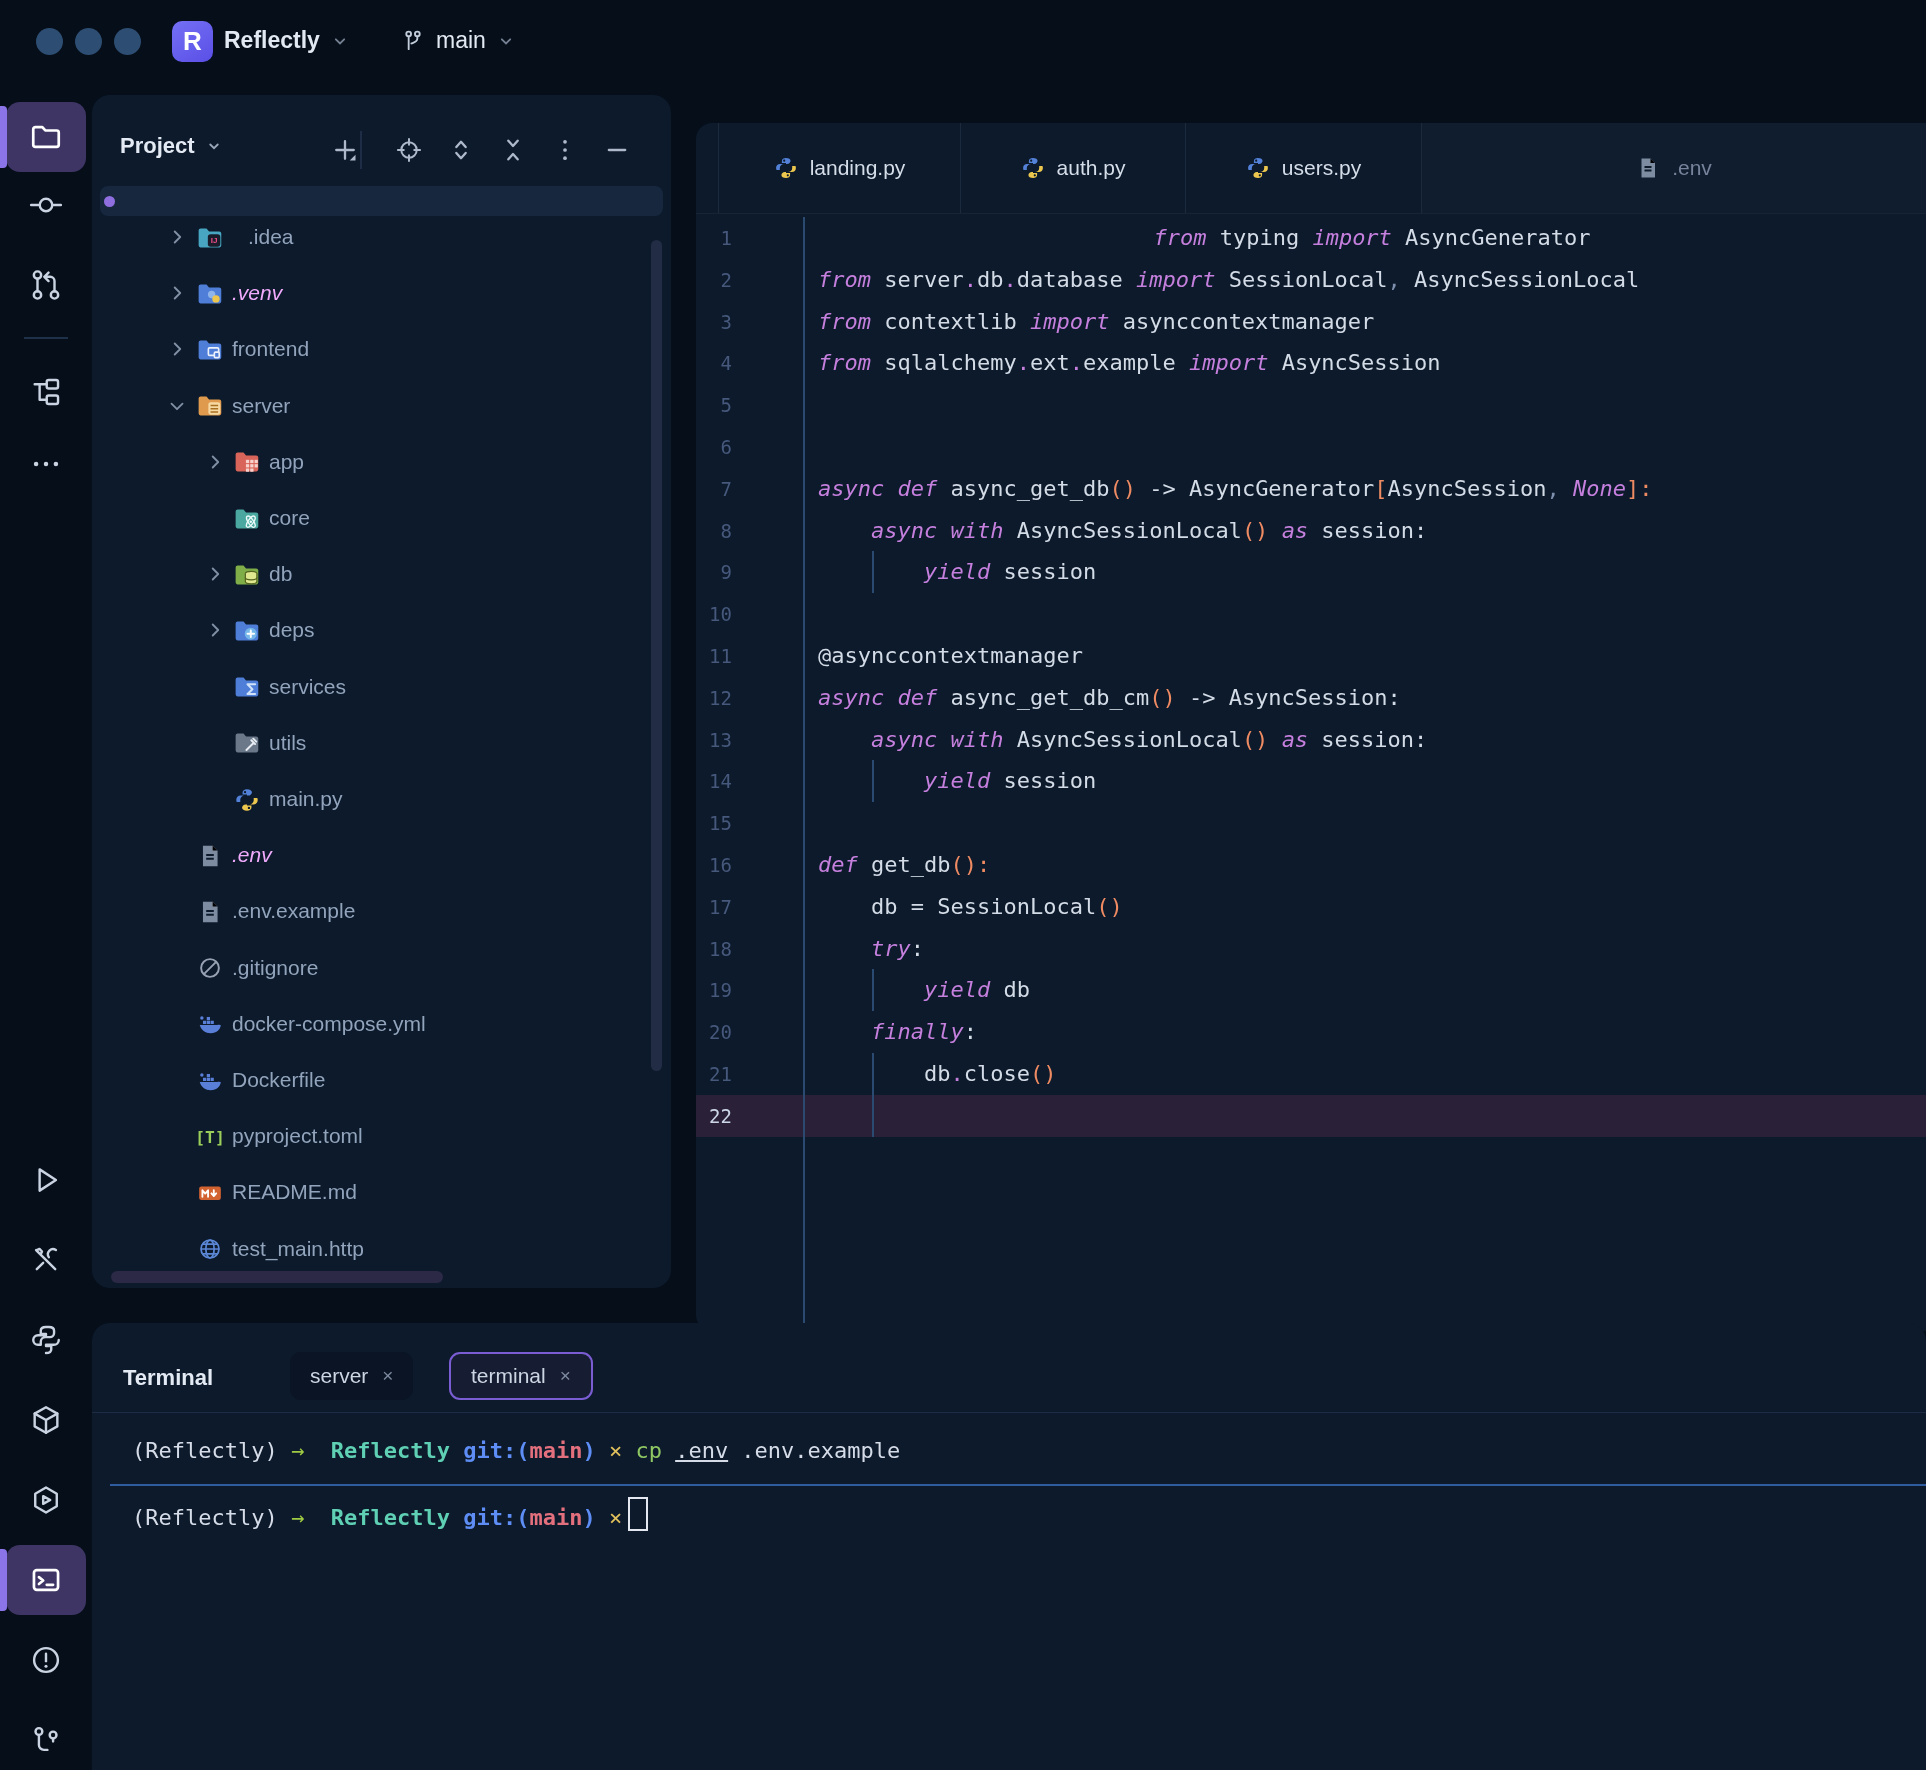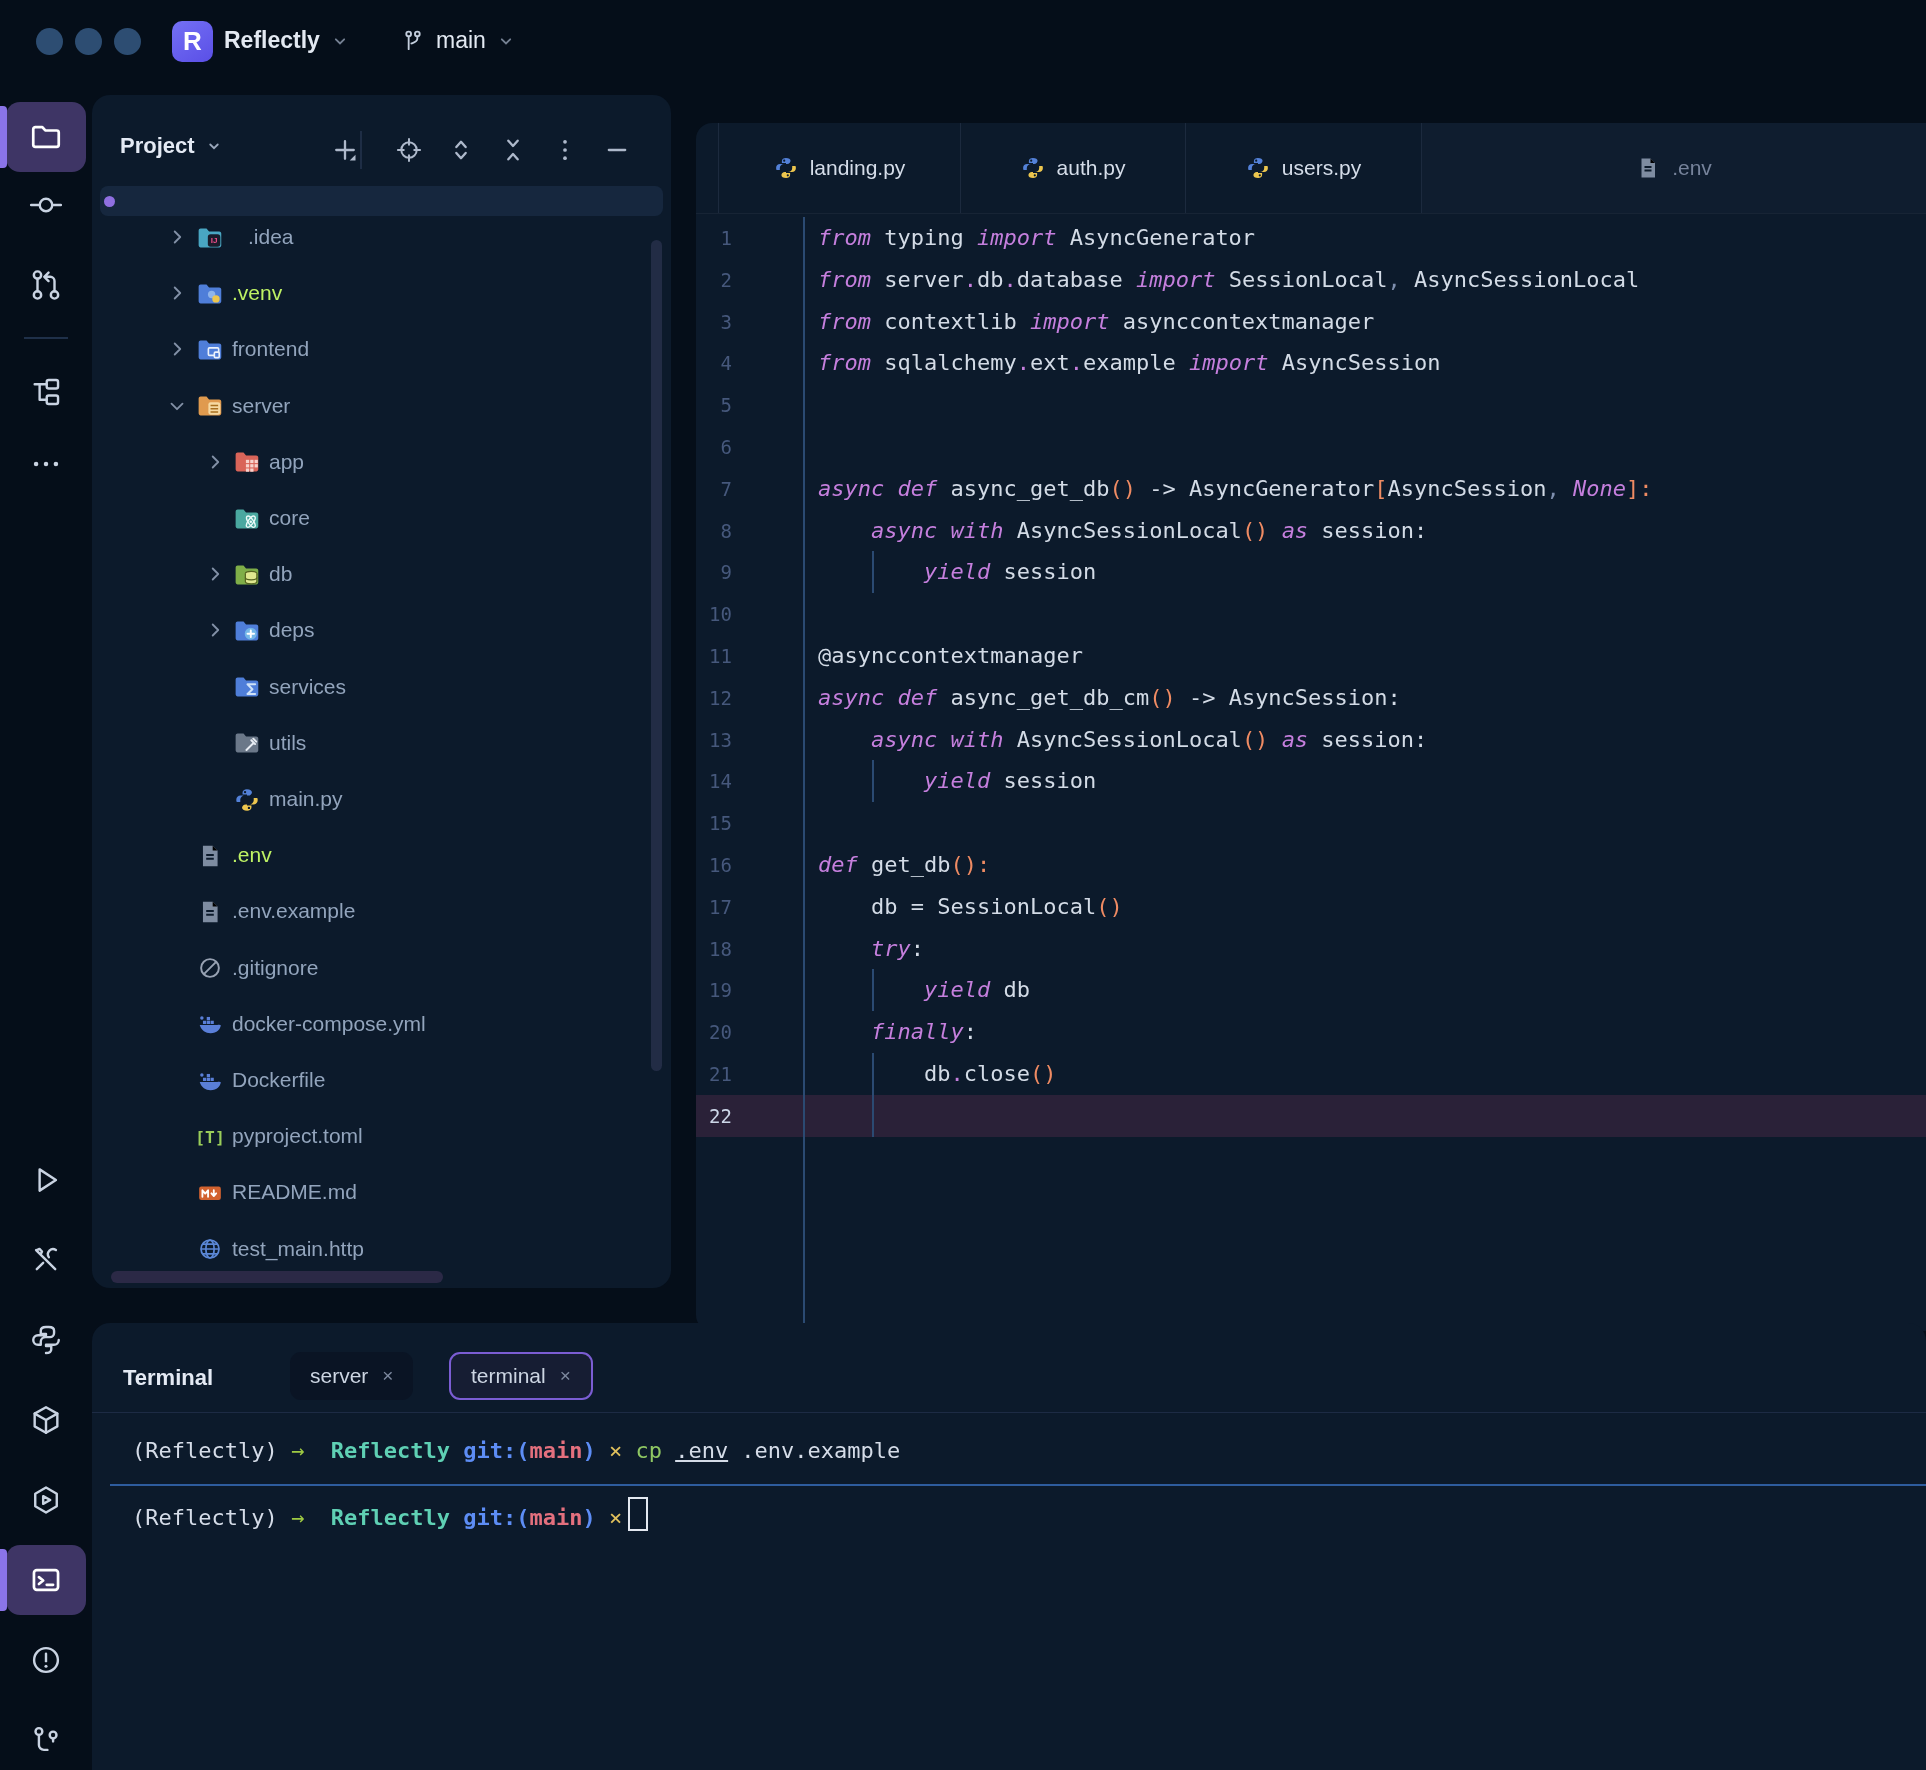--- a/index.html
+++ b/index.html
@@ -26,21 +26,21 @@
   #project-island{left:92px;top:95px;width:579px;height:1193px;border-radius:18px;}
   .panel-title{position:absolute;left:28px;top:38px;font-size:22px;font-weight:700;color:#e4eaf4;display:flex;align-items:center;gap:10px;}
   .ph-icon{position:absolute;top:40px;width:30px;height:30px;display:flex;align-items:center;justify-content:center;}
   .ph-div{position:absolute;top:36px;width:2px;height:38px;background:#1e2d45;}
   .root-partial{position:absolute;left:8px;top:91px;right:8px;height:30px;background:#16273e;border-radius:8px;}
   .root-dot{position:absolute;left:12px;top:101px;width:11px;height:11px;border-radius:50%;background:#8f6fe0;}
   .tree-row{position:absolute;left:8px;right:14px;height:46px;display:flex;align-items:center;}
   .tr-chev{position:absolute;width:22px;height:22px;}
   .tr-icon{position:absolute;width:27px;height:25px;}
   .tr-label{position:absolute;font-size:21px;color:#92a4bc;white-space:nowrap;}
-  .tr-label.ignored{color:#bef264;}
+  .tr-label.ignored{color:#f0abfc;font-style:italic;}
   .vscroll{position:absolute;left:559px;top:145px;width:11px;height:831px;border-radius:6px;background:#222c45;}
   .hscroll{position:absolute;left:19px;top:1176px;width:332px;height:12px;border-radius:6px;background:#2b2946;}
 
   
   #editor-island{left:696px;top:90px;width:1230px;height:1208px;border-radius:16px 0 0 16px;margin-top:33px;}
   #tabbar{position:absolute;left:0;top:0;right:0;height:90px;border-bottom:1px solid #172435;display:flex;}
   .tab{height:100%;display:flex;align-items:center;justify-content:center;gap:12px;border-right:1px solid #1c2a3e;
        font-size:21px;color:#d5dde9;box-sizing:border-box;}
   .tab.muted{color:#76839b;background:#0f1d2f;border-right:none;}
   .codeline{position:absolute;left:122px;right:0;height:42px;font-family:"DejaVu Sans Mono",monospace;
@@ -534,21 +534,21 @@
         </div>
       </div>
     <div id="editor-body">
         <div class="cur-line" style="top: 971.8px;"></div>
         <div class="vline" style="left: 107px; top: 94px; height: 1106px;"></div>
         <div class="vline" style="left: 176px; top: 428px; height: 42px;"></div>
         <div class="vline" style="left: 176px; top: 637px; height: 42px;"></div>
         <div class="vline" style="left: 176px; top: 846px; height: 42px;"></div>
         <div class="vline" style="left: 176px; top: 930px; height: 84px;"></div>
         <div class="lnum" style="top: 94px; left: 4px; width: 32px;">1</div>
-        <div class="codeline" style="top: 94px;"><span class="tok-k">from</span><span class="tok-t"> typing </span><span class="tok-k">import</span><span class="tok-t"> AsyncGenerator</span></div>
+        <div class="codeline" style="top: 94px; text-align: center;"><span class="tok-k">from</span><span class="tok-t"> typing </span><span class="tok-k">import</span><span class="tok-t"> AsyncGenerator</span></div>
         <div class="lnum" style="top: 135.8px; left: 4px; width: 32px;">2</div>
         <div class="codeline" style="top: 135.8px;"><span class="tok-k">from</span><span class="tok-t"> server</span><span class="tok-d">.</span><span class="tok-t">db</span><span class="tok-d">.</span><span class="tok-t">database </span><span class="tok-k">import</span><span class="tok-t"> SessionLocal</span><span class="tok-c">,</span><span class="tok-t"> AsyncSessionLocal</span></div>
         <div class="lnum" style="top: 177.6px; left: 4px; width: 32px;">3</div>
         <div class="codeline" style="top: 177.6px;"><span class="tok-k">from</span><span class="tok-t"> contextlib </span><span class="tok-k">import</span><span class="tok-t"> asynccontextmanager</span></div>
         <div class="lnum" style="top: 219.4px; left: 4px; width: 32px;">4</div>
         <div class="codeline" style="top: 219.4px;"><span class="tok-k">from</span><span class="tok-t"> sqlalchemy</span><span class="tok-d">.</span><span class="tok-t">ext</span><span class="tok-d">.</span><span class="tok-t">example </span><span class="tok-k">import</span><span class="tok-t"> AsyncSession</span></div>
         <div class="lnum" style="top: 261.2px; left: 4px; width: 32px;">5</div>
         <div class="codeline" style="top: 261.2px;"></div>
         <div class="lnum" style="top: 303px; left: 4px; width: 32px;">6</div>
         <div class="codeline" style="top: 303px;"></div>

